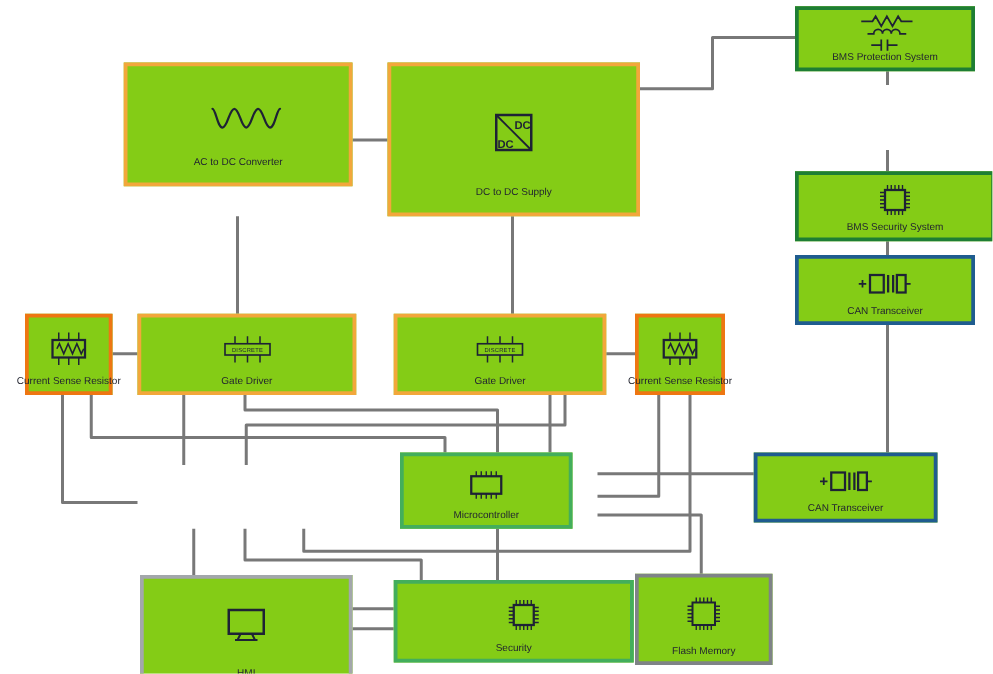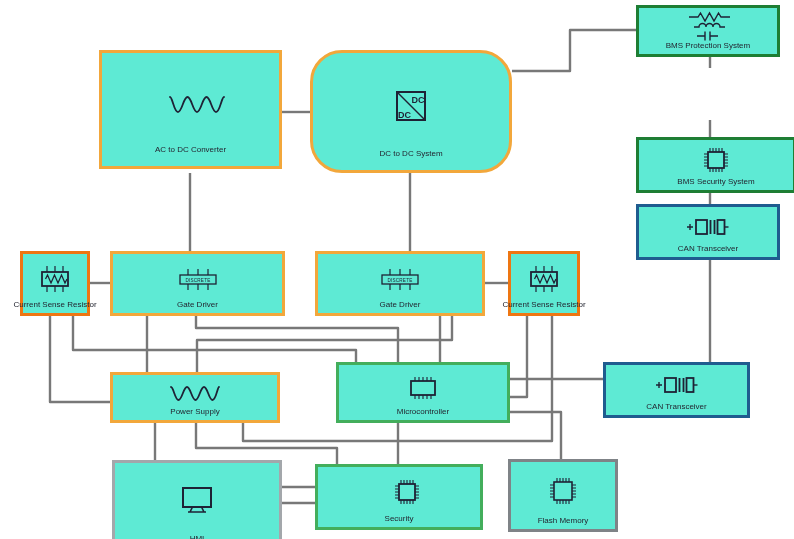--- a/index.html
+++ b/index.html
@@ -7,21 +7,21 @@
     position:relative;
     width:794px;height:539px;
     background:#ffffff;
     font-family:"Liberation Sans","DejaVu Sans",sans-serif;
     overflow:hidden;
   }
   #wires{position:absolute;left:0;top:0;width:794px;height:539px;}
   #wires polyline{fill:none;stroke:#787878;stroke-width:2.4;stroke-linejoin:round;}
   .node{
     position:absolute;
-    background:#5eead4;
+    background:#84cc16;
     border:3px solid #888;
     box-sizing:border-box;
     display:flex;align-items:center;justify-content:center;text-decoration:underline;
   }
   .node .icon{display:block;line-height:0;transform:translateY(-6px);}
   .node.small .icon{transform:translateY(-5px);}
   .node .label{
     position:absolute;bottom:3px;left:50%;transform:translateX(-50%);
     font-size:8px;line-height:10px;color:#232530;white-space:nowrap;
   }
@@ -51,34 +51,34 @@
       <polyline points="478,379 603,379"></polyline>
       <polyline points="478,397 527,397 527,316"></polyline>
       <polyline points="243,423 243,441 552,441 552,316"></polyline>
       <polyline points="478,412 561,412 561,459"></polyline>
       <polyline points="155,423 155,460"></polyline>
       <polyline points="196,423 196,448 337,448 337,464"></polyline>
       <polyline points="398,423 398,464"></polyline>
       <polyline points="282,487 315,487"></polyline>
       <polyline points="282,503 315,503"></polyline>
     </svg>
-<div class="node large" style="left: 99px; top: 50px; width: 183px; height: 119px; border-color: rgb(242, 167, 59); padding-left: 12px;">
+<div class="node large" style="left: 99px; top: 50px; width: 183px; height: 99px; border-color: rgb(242, 167, 59); padding-left: 12px;">
       <span class="icon"><svg width="66" height="36" viewBox="0 0 66 36" fill="none">
           <path d="M6 11 C8.5 11 10 26 14 26 C18 26 19.5 11 23.5 11 C27.5 11 29 26 33 26 C37 26 38.5 11 42.5 11 C46.5 11 48 26 52 26 C56 26 57.5 11 60 11" stroke="#1e2235" stroke-width="1.8" stroke-linecap="round"></path>
         </svg></span>
       <span class="label">AC to DC Converter</span>
     </div>
-    <div class="node large" style="left: 310px; top: 50px; width: 202px; height: 123px; border-color: rgb(242, 167, 59); border-radius: 32px;">
+    <div class="node large" style="left: 310px; top: 50px; width: 202px; height: 123px; border-color: rgb(242, 167, 59);">
       <span class="icon"><svg width="36" height="36" viewBox="0 0 36 36" fill="none">
           <rect x="4" y="4" width="28" height="28" stroke="#1e2235" stroke-width="2"></rect>
           <line x1="4" y1="4" x2="32" y2="32" stroke="#1e2235" stroke-width="1.5"></line>
           <text x="18.5" y="15" font-size="9" font-weight="bold" fill="#1e2235" font-family="&quot;Liberation Sans&quot;, sans-serif">DC</text>
           <text x="5" y="30" font-size="9" font-weight="bold" fill="#1e2235" font-family="&quot;Liberation Sans&quot;, sans-serif">DC</text>
         </svg></span>
-      <span class="label">DC to DC System</span>
+      <span class="label">DC to DC Supply</span>
     </div>
     <div class="node small" style="left: 636px; top: 5px; width: 144px; height: 52px; border-color: rgb(30, 126, 52);">
       <span class="icon"><svg width="46" height="30" viewBox="0 0 46 30" fill="none" stroke="#1e2235" stroke-width="1.4">
           <path d="M4 6 h9 l2.5 -4 l4.5 8 l4.5 -8 l4.5 8 l4.5 -8 l2.5 4 h9"></path>
           <path d="M9 16 h5 a3.5 3.5 0 0 1 7 0 a3.5 3.5 0 0 1 7 0 a3.5 3.5 0 0 1 7 0 h5"></path>
           <path d="M12 25 h8 M20 20.5 v9 M25 20.5 v9 M25 25 h8"></path>
         </svg></span>
       <span class="label">BMS Protection System</span>
     </div>
     <div class="node small" style="left: 636px; top: 137px; width: 160px; height: 56px; border-color: rgb(30, 126, 52);">
@@ -123,27 +123,21 @@
       <span class="label">Gate Driver</span>
     </div>
     <div class="node small" style="left: 508px; top: 251px; width: 72px; height: 65px; border-color: rgb(238, 118, 18);">
       <span class="icon"><svg width="42" height="34" viewBox="0 0 42 34" fill="none" stroke="#1e2235">
           <rect x="8" y="10" width="26" height="14" stroke-width="1.8"></rect>
           <path stroke-width="1.3" d="M11.5 17 l2 -4 l3.5 8 l3.5 -8 l3.5 8 l3.5 -8 l3.5 8 l2 -4"></path>
           <path stroke-width="1.2" d="M13 10V4 M21 10V4 M29 10V4 M13 24v6 M21 24v6 M29 24v6"></path>
         </svg></span>
       <span class="label">Current Sense Resistor</span>
     </div>
-    <div class="node small" style="left: 110px; top: 372px; width: 170px; height: 51px; border-color: rgb(242, 167, 59);">
-      <span class="icon"><svg width="58" height="32" viewBox="0 0 58 32" fill="none">
-          <path d="M5 10 C7.5 10 9 23 12.5 23 C16 23 17.5 10 21 10 C24.5 10 26 23 29.5 23 C33 23 34.5 10 38 10 C41.5 10 43 23 46.5 23 C50 23 51.5 10 53 10" stroke="#1e2235" stroke-width="1.8" stroke-linecap="round"></path>
-        </svg></span>
-      <span class="label">Power Supply</span>
-    </div>
-    <div class="node small" style="left: 336px; top: 362px; width: 174px; height: 61px; border-color: rgb(67, 174, 92);">
+    <div class="node small" style="left: 320px; top: 362px; width: 138px; height: 61px; border-color: rgb(67, 174, 92);">
       <span class="icon"><svg width="40" height="28" viewBox="0 0 40 28" fill="none" stroke="#1e2235">
           <rect x="8" y="7" width="24" height="14" stroke-width="1.8"></rect>
           <path stroke-width="1.1" d="M12 7V3 M16 7V3 M20 7V3 M24 7V3 M28 7V3 M12 21v4 M16 21v4 M20 21v4 M24 21v4 M28 21v4"></path>
         </svg></span>
       <span class="label">Microcontroller</span>
     </div>
     <div class="node small" style="left: 603px; top: 362px; width: 147px; height: 56px; border-color: rgb(31, 92, 143);">
       <span class="icon"><svg width="48" height="26" viewBox="0 0 48 26" fill="none" stroke="#1e2235">
           <path d="M3 13 h6 M6 10 v6" stroke-width="1.4"></path>
           <rect x="12" y="6" width="11" height="14" stroke-width="1.8"></rect>
@@ -153,21 +147,21 @@
         </svg></span>
       <span class="label">CAN Transceiver</span>
     </div>
     <div class="node small" style="left: 112px; top: 460px; width: 170px; height: 90px; border-color: rgb(163, 167, 171);">
       <span class="icon"><svg width="38" height="32" viewBox="0 0 38 32" fill="none" stroke="#1e2235">
           <rect x="5" y="4" width="28" height="19" stroke-width="2"></rect>
           <path stroke-width="1.6" d="M14.5 23 l-2.5 5 M23.5 23 l2.5 5 M10 28 h18"></path>
         </svg></span>
       <span class="label">HMI</span>
     </div>
-    <div class="node small" style="left: 315px; top: 464px; width: 168px; height: 66px; border-color: rgb(67, 174, 92); padding-left: 16px;">
+    <div class="node small" style="left: 315px; top: 464px; width: 192px; height: 66px; border-color: rgb(67, 174, 92); padding-left: 16px;">
       <span class="icon"><svg width="36" height="36" viewBox="0 0 36 36" fill="none" stroke="#1e2235">
           <rect x="10" y="10" width="16" height="16" stroke-width="1.8"></rect>
           <path stroke-width="1.1" d="M12 10V6 M15 10V6 M18 10V6 M21 10V6 M24 10V6 M12 26v4 M15 26v4 M18 26v4 M21 26v4 M24 26v4 M10 12H6 M10 15H6 M10 18H6 M10 21H6 M10 24H6 M26 12h4 M26 15h4 M26 18h4 M26 21h4 M26 24h4"></path>
         </svg></span>
       <span class="label">Security</span>
     </div>
     <div class="node small" style="left: 508px; top: 459px; width: 110px; height: 73px; border-color: rgb(127, 131, 135); align-items: center;">
       <span class="icon"><svg width="38" height="38" viewBox="0 0 38 38" fill="none" stroke="#1e2235">
           <rect x="10" y="10" width="18" height="18" stroke-width="1.6"></rect>
           <path stroke-width="1.1" d="M13 10V6 M16 10V6 M19 10V6 M22 10V6 M25 10V6 M13 28v4 M16 28v4 M19 28v4 M22 28v4 M25 28v4 M10 13H6 M10 16H6 M10 19H6 M10 22H6 M10 25H6 M28 13h4 M28 16h4 M28 19h4 M28 22h4 M28 25h4"></path>

